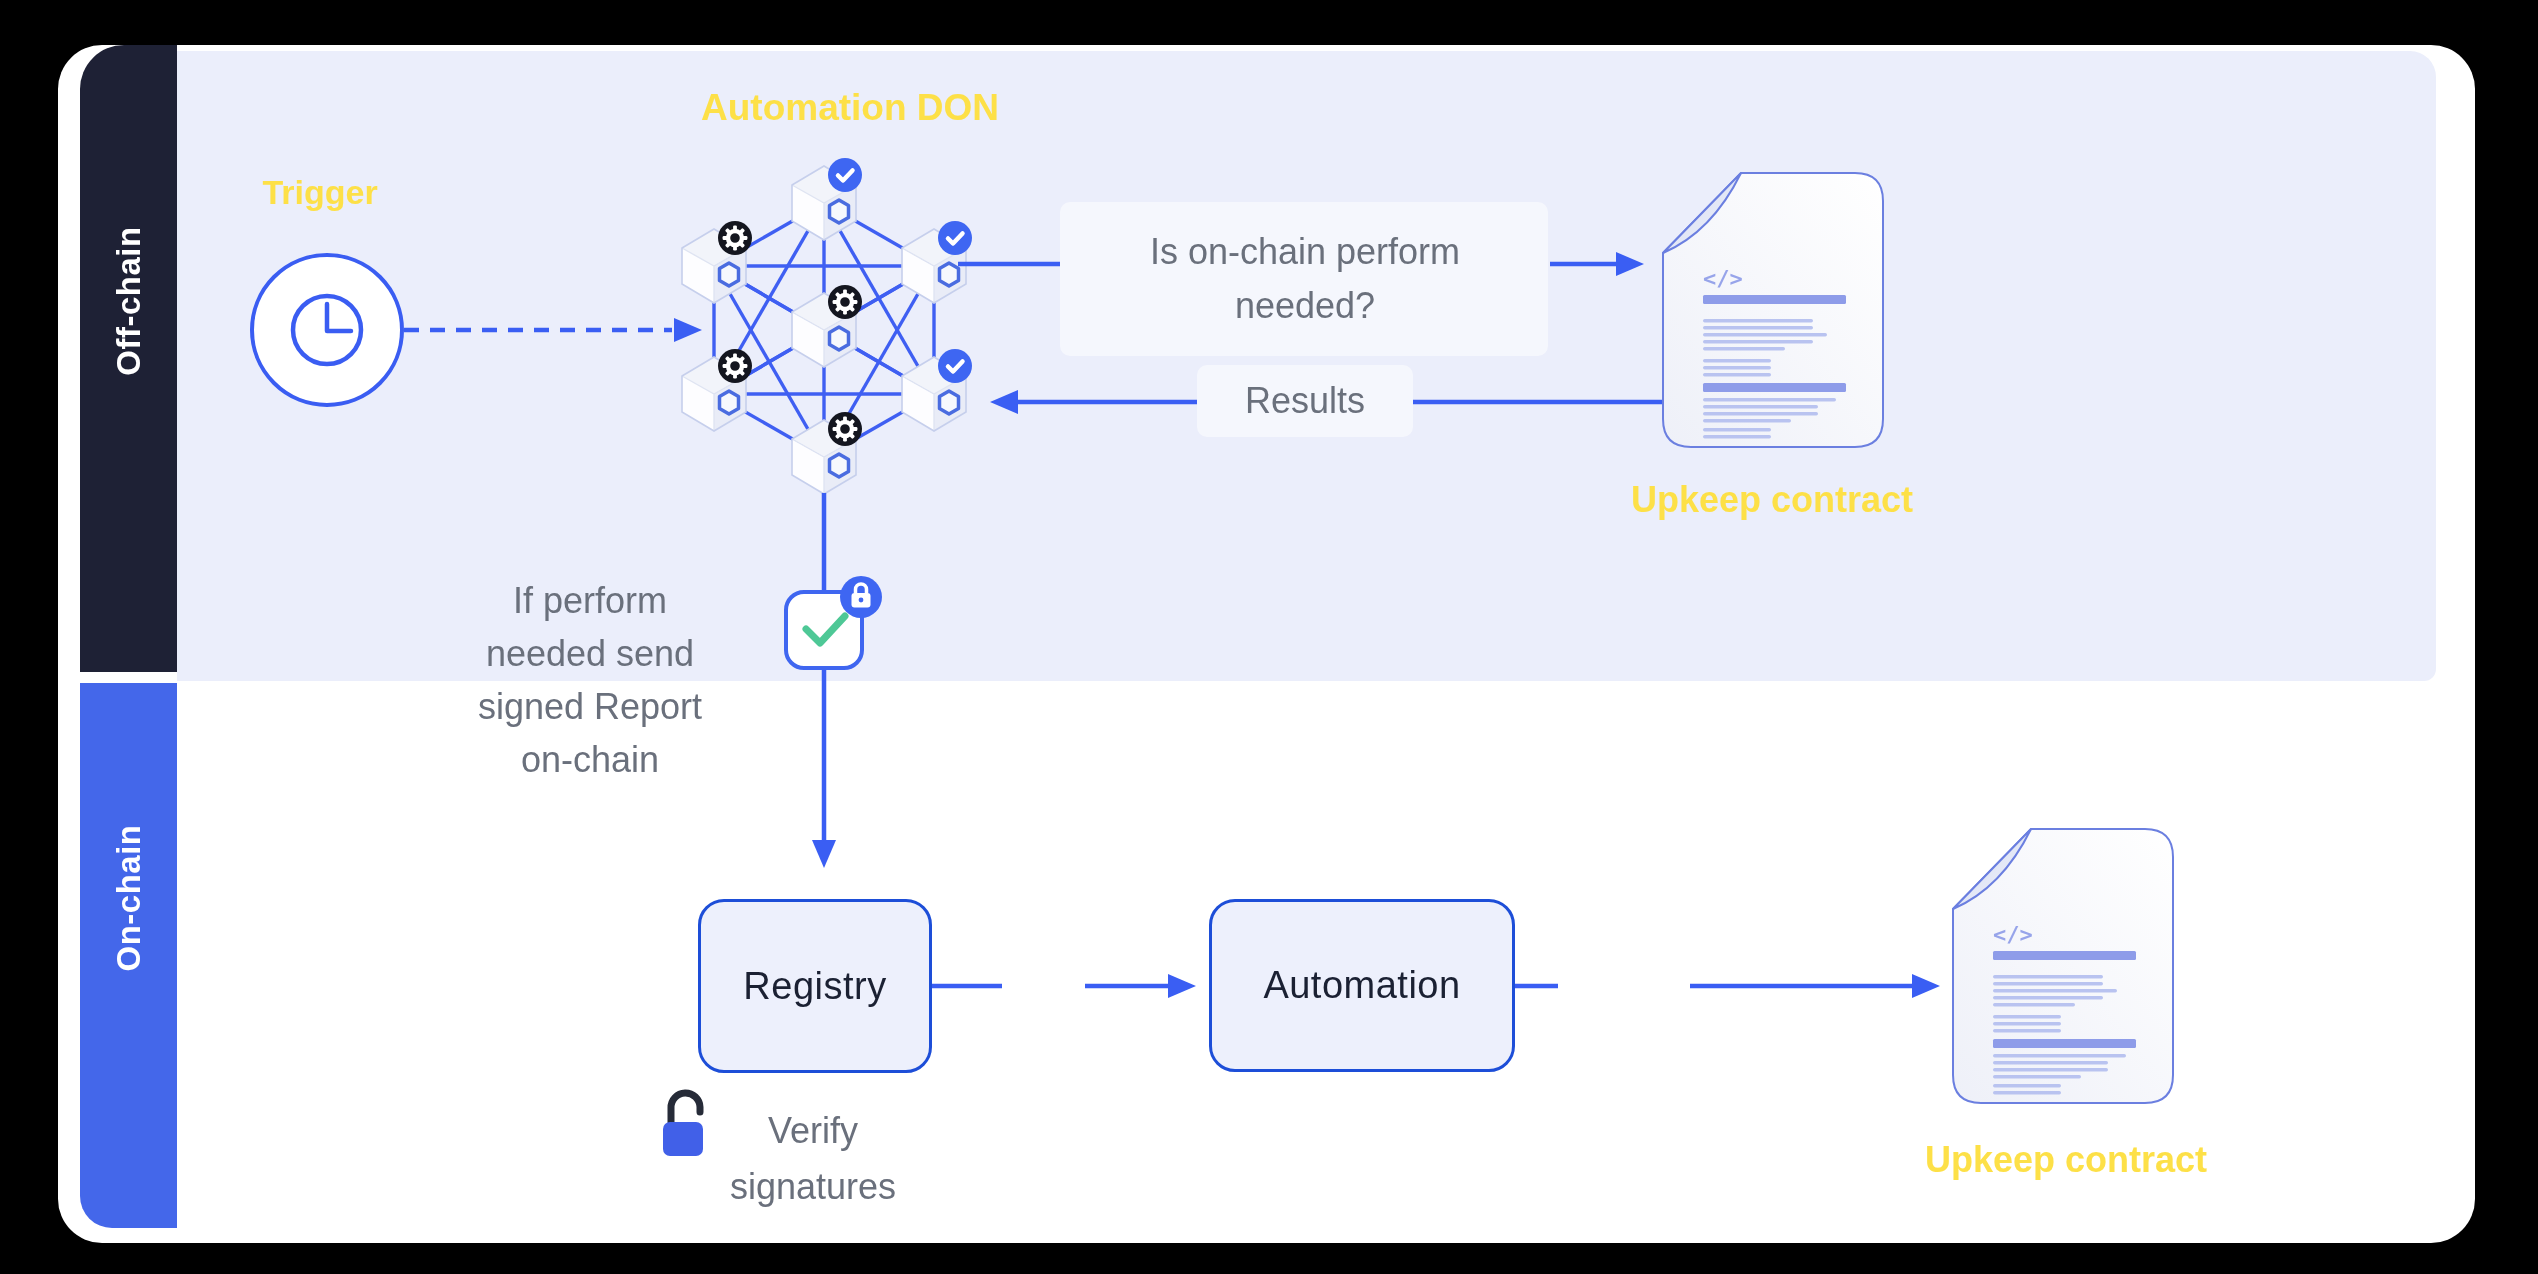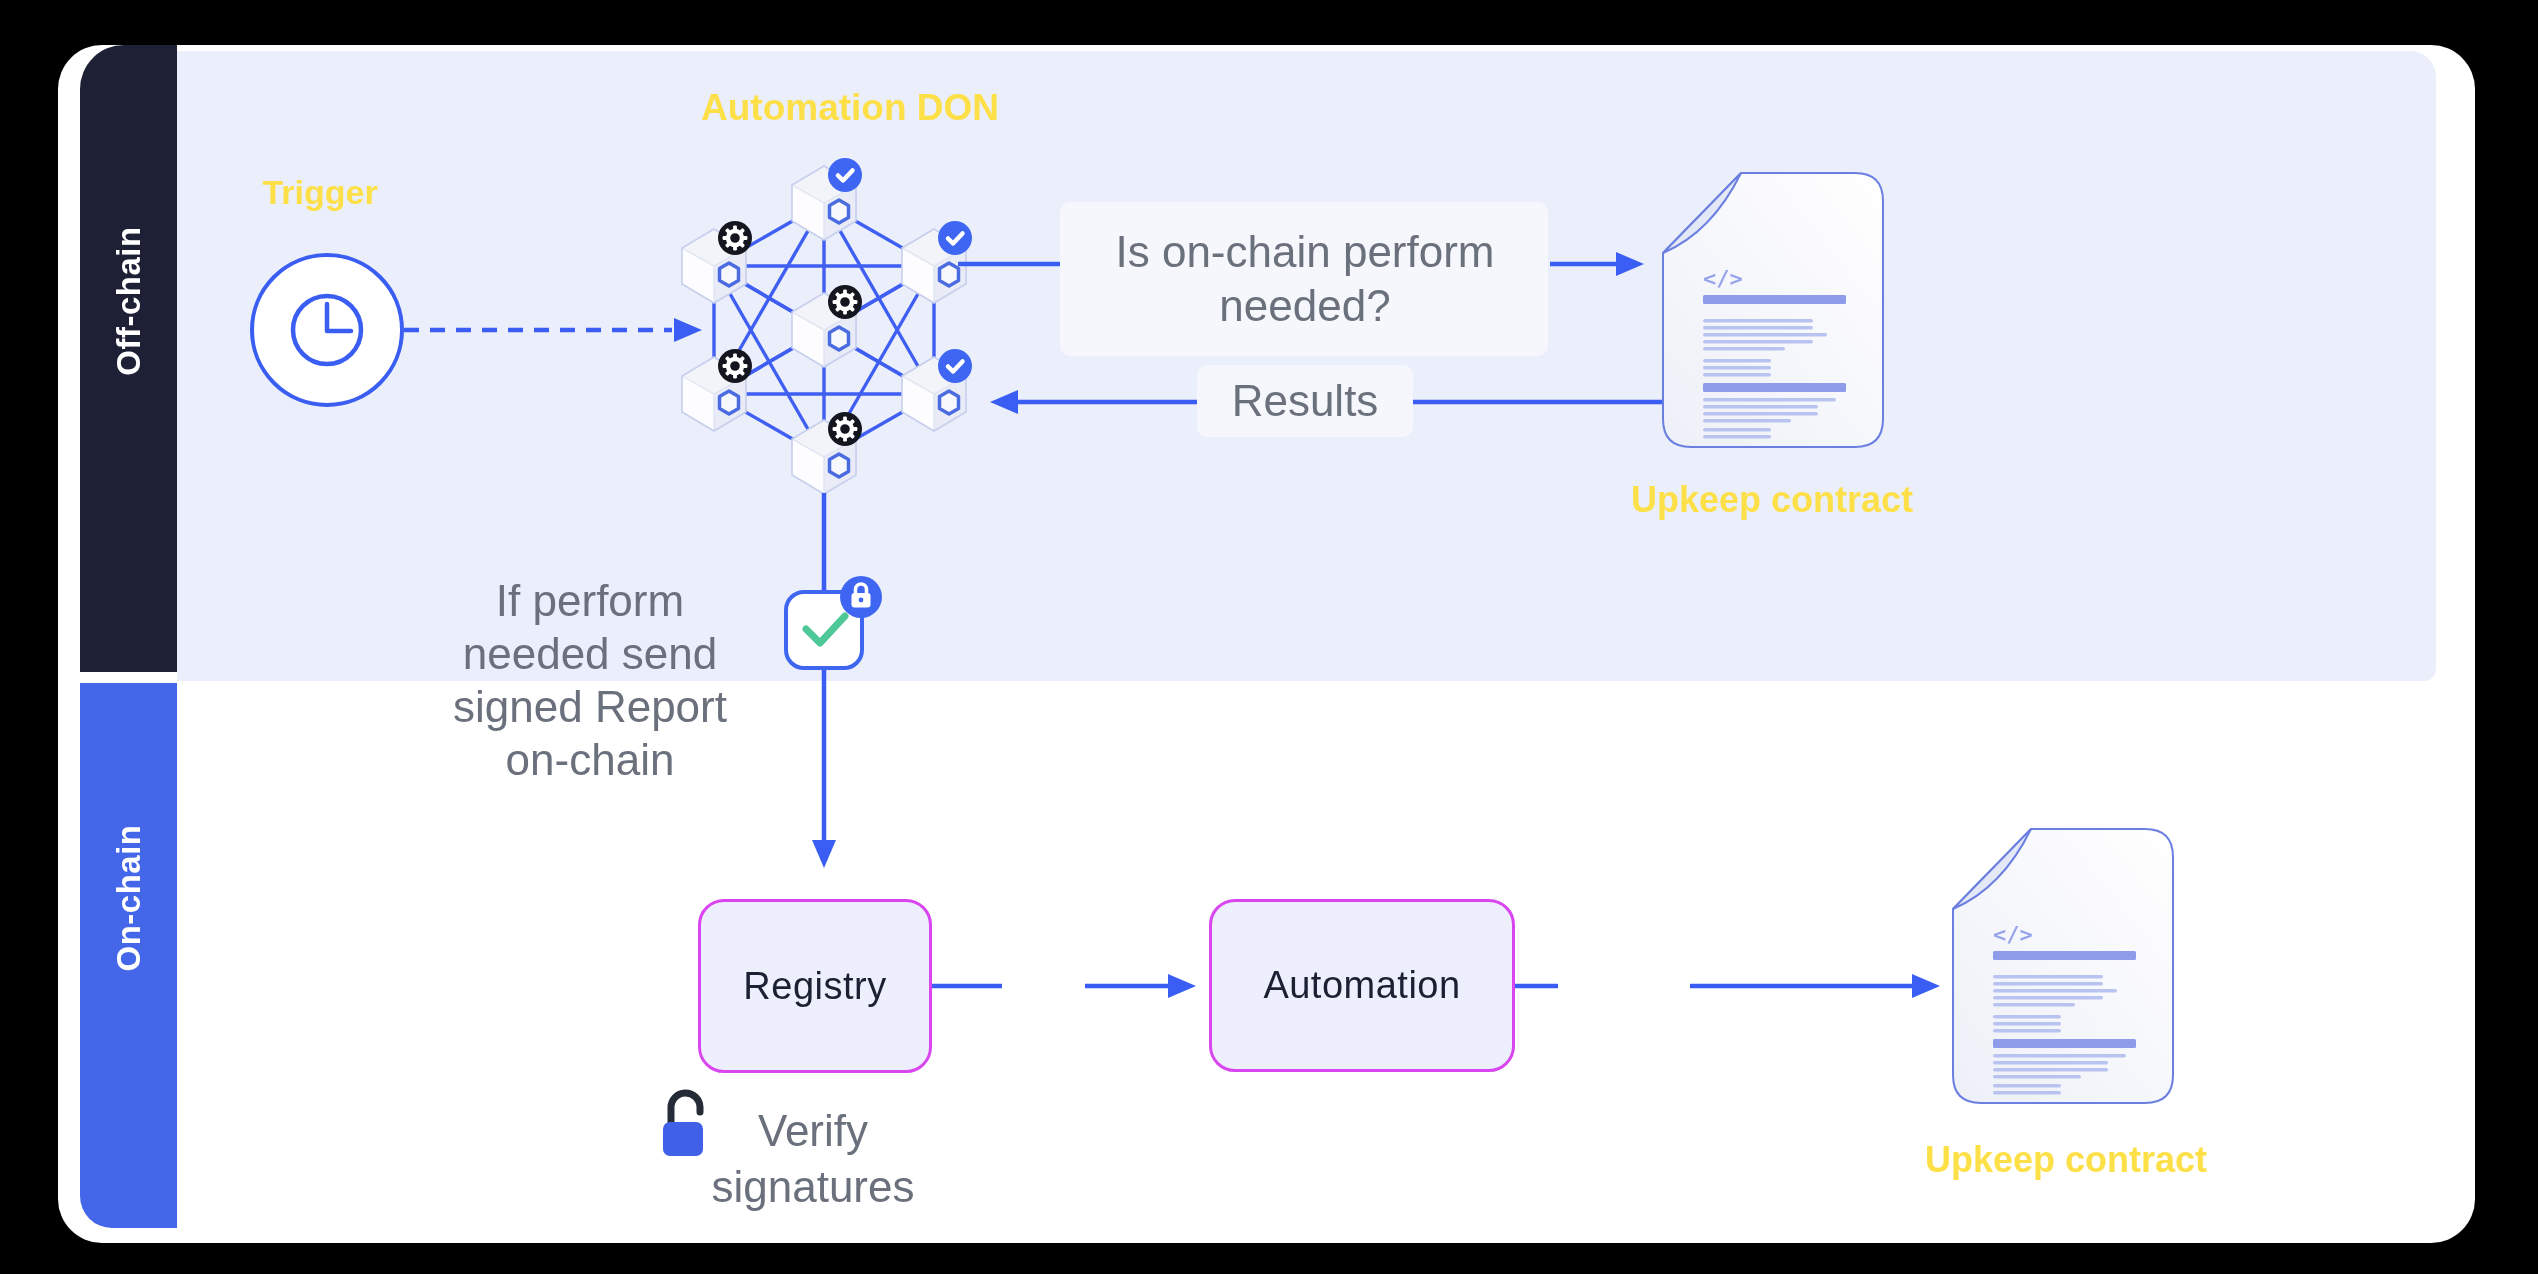--- a/index.html
+++ b/index.html
@@ -6,23 +6,23 @@
   .stage{position:relative;width:2538px;height:1274px;background:#000;overflow:hidden;
          font-family:"Liberation Sans",sans-serif;}
   .panel{position:absolute;left:58px;top:45px;width:2417px;height:1198px;background:#fff;border-radius:44px;}
   .offchain-bg{position:absolute;left:177px;top:51px;width:2259px;height:630px;background:#ebeefb;border-radius:0 26px 12px 0;}
   .lane{position:absolute;width:97px;display:flex;align-items:center;justify-content:center;padding-bottom:115px;box-sizing:border-box;}
   .lane-off{left:80px;top:45px;height:627px;background:#1e2135;border-radius:44px 0 0 0;}
   .lane-on{left:80px;top:683px;height:545px;background:#4467ea;border-radius:0 0 0 32px;}
   .lane span{transform:rotate(-90deg);white-space:nowrap;color:#fff;font-weight:700;font-size:33px;letter-spacing:.5px;}
   .abs{position:absolute;}
   .dark-label{color:#fde047;font-weight:700;text-align:center;}
-  .gray-note{color:#6a707c;font-size:44px;line-height:54px;text-align:center;}
+  .gray-note{color:#6a707c;font-size:36px;line-height:54px;text-align:center;}
   .band{position:absolute;background:rgba(255,255,255,.52);border-radius:10px;}
-  .flowbox{position:absolute;background:#edf0fc;border:3px solid #d946ef;border-radius:26px;
+  .flowbox{position:absolute;background:#edf0fc;border:3px solid #1d4ed8;border-radius:26px;
            display:flex;align-items:center;justify-content:center;font-size:38px;color:#1b2133;letter-spacing:.5px;box-sizing:border-box;}
   svg{position:absolute;left:0;top:0;}
   .t-trigger{left:200px;top:173px;width:240px;font-size:34px;}
   .t-don{left:600px;top:87px;width:500px;font-size:37px;}
   .t-upkeep1{left:1572px;top:478px;width:400px;font-size:36px;line-height:44px;}
   .t-upkeep2{left:1866px;top:1138px;width:400px;font-size:36px;line-height:44px;}
   .t-question{left:1105px;top:225px;width:400px;}
   .t-results{left:1205px;top:379px;width:200px;line-height:44px;}
   .t-report{left:440px;top:574px;width:300px;line-height:53px;}
   .t-calldata{left:960px;top:927px;width:160px;line-height:58px;}

